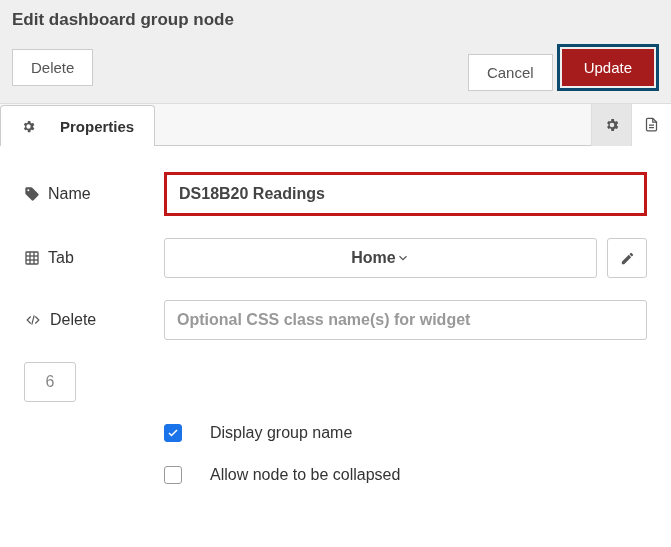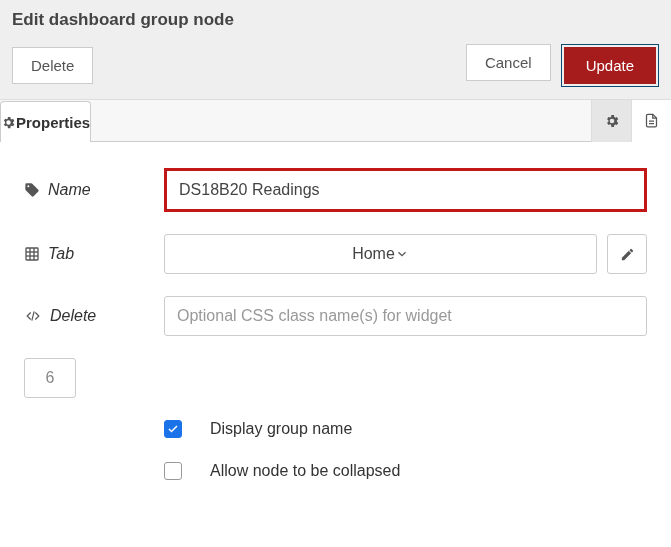--- a/index.html
+++ b/index.html
@@ -39,38 +39,38 @@
     border-radius: 0;
     color: #555;
     cursor: pointer;
   }
   .btn-primary {
     background: #a61c1c;
     color: #fff;
     border: none;
     padding: 0 22px;
   }
-  .btn-group-right { display: flex; gap: 10px; align-items: flex-start; }
+  .btn-group-right { display: flex; gap: 4px; align-items: flex-end; }
   .highlight-box {
-    border: 1px solid #0c4a6e;
+    border: 3px solid #0c4a6e;
     padding: 2px;
     display: inline-flex;
   }
   .tabs-row {
     display: flex;
     align-items: stretch;
     border-bottom: 1px solid #ccc;
     background: #f7f7f7;
     height: 42px;
   }
   .tab {
     display: flex;
     align-items: center;
-    gap: 0;
-    padding: 0 0;
+    gap: 24px;
+    padding: 0 20px;
     border: 1px solid #ccc;
     border-bottom: none;
     background: #fff;
     font-weight: bold;
     font-size: 15px;
     color: #333;
     position: relative;
     top: 1px;
     border-top-left-radius: 4px;
     border-top-right-radius: 4px;
@@ -100,32 +100,32 @@
     align-items: center;
     margin-bottom: 22px;
   }
   .form-label {
     width: 140px;
     display: flex;
     align-items: center;
     gap: 8px;
     color: #333;
     font-size: 16px;
-    font-style: italic;
   }
   .form-control-wrap { flex: 1; display: flex; align-items: center; gap: 10px; }
   .text-input, .select-box {
     width: 100%;
     height: 40px;
     border: 1px solid #ccc;
     border-radius: 3px;
     padding: 0 12px;
     font-size: 16px;
     color: #444;
     background: #fff;
+    font-weight: bold;
   }
   .text-input::placeholder { color: #999; }
   .name-highlight {
     border: 3px solid #c11717;
     flex: 1;
     display: flex;
   }
   .name-highlight .text-input { border: none; height: 38px; }
   .select-box {
     display: flex;

